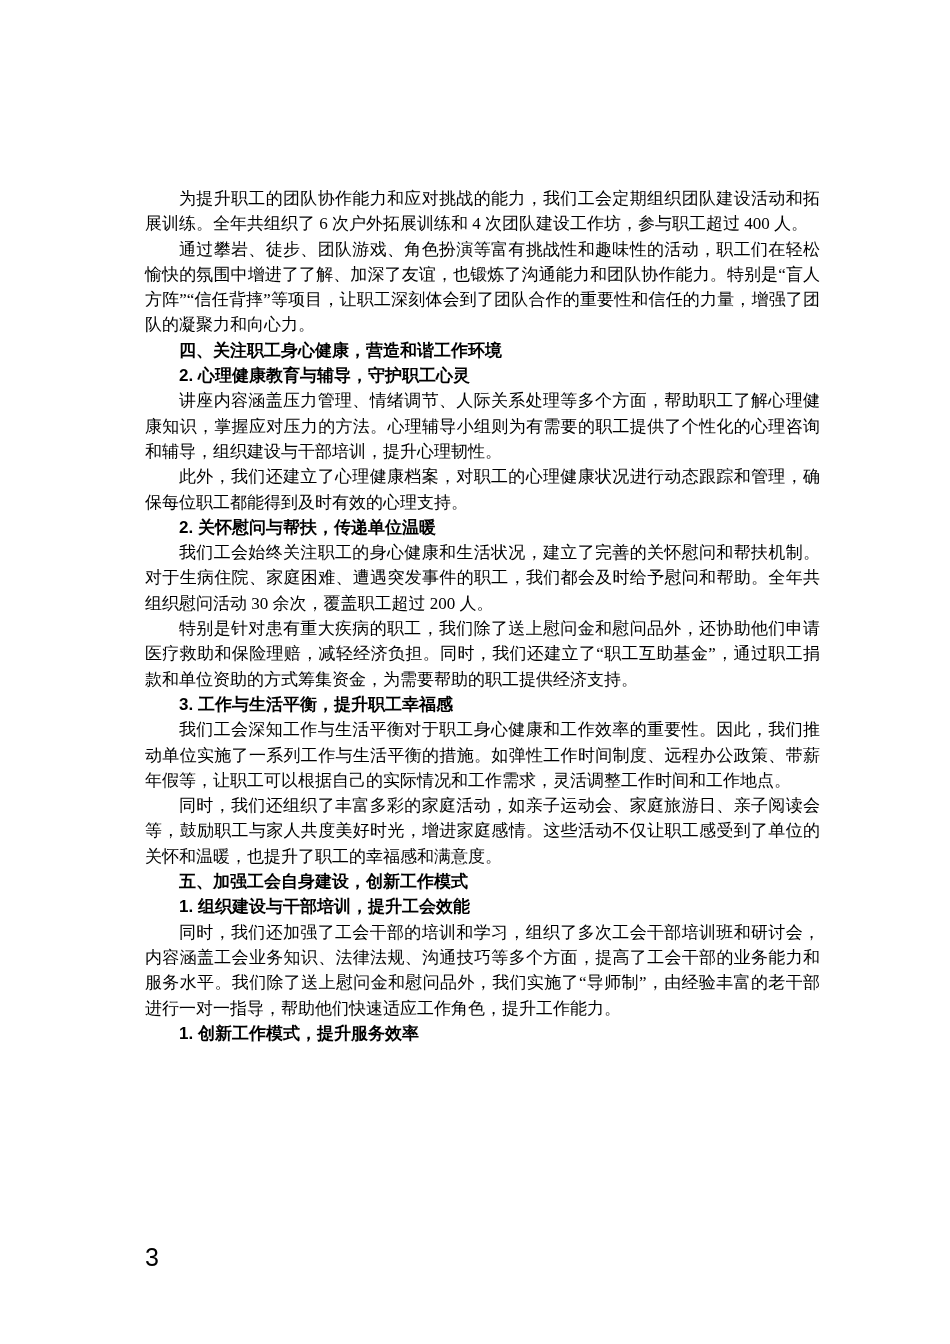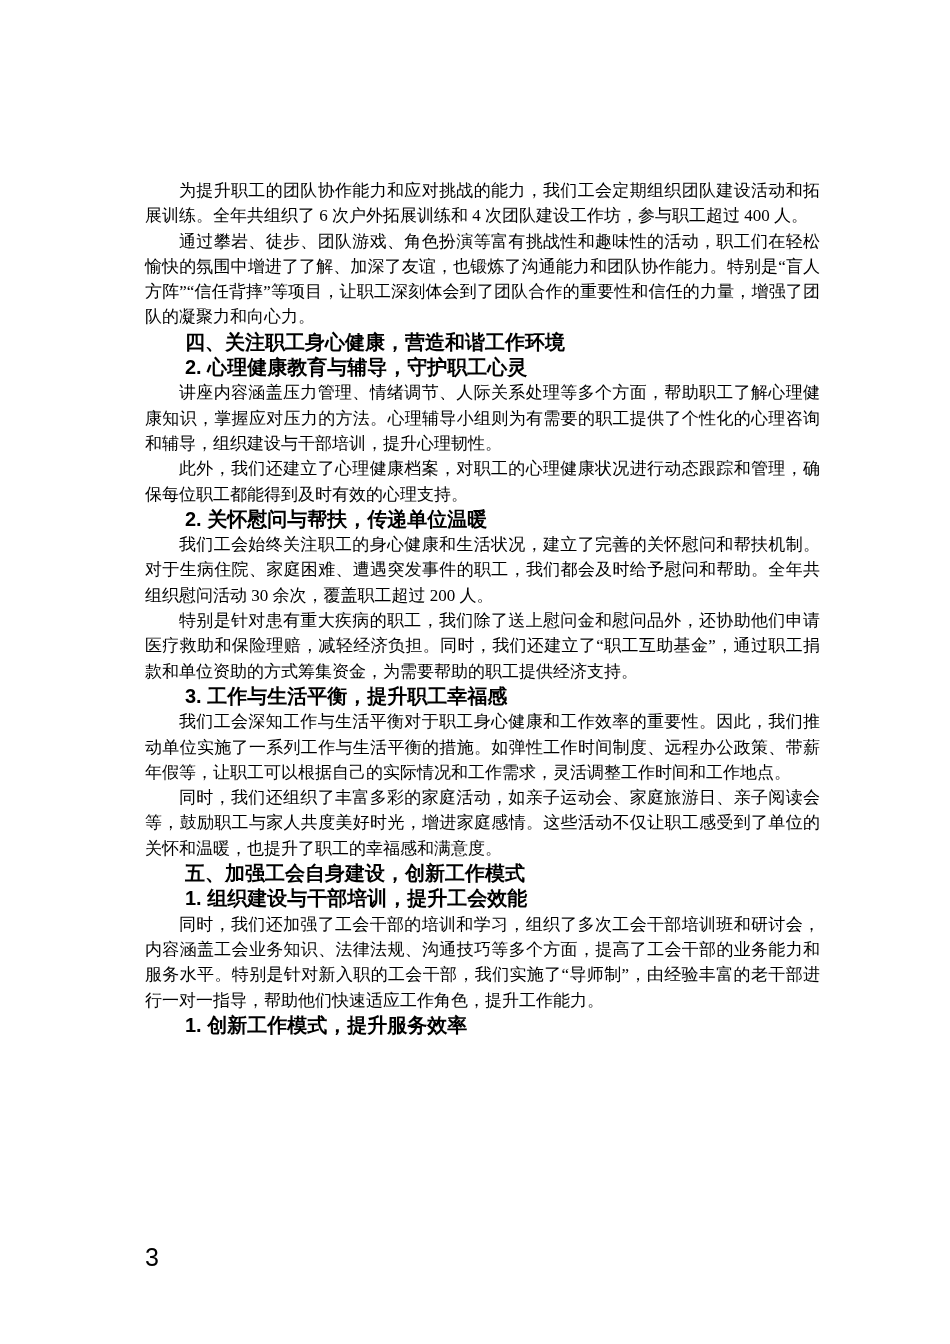--- a/index.html
+++ b/index.html
@@ -10,39 +10,39 @@
   .page {
     position: relative;
     width: 950px;
     height: 1344px;
     background: #ffffff;
     overflow: hidden;
   }
   .content {
     position: absolute;
     left: 145px;
-    top: 178px;
+    top: 186px;
     width: 675px;
     color: #000000;
     font-family: "Liberation Serif", "DejaVu Serif", serif;
     font-size: 17px;
     line-height: 25.3px;
     text-align: justify;
     text-justify: inter-ideograph;
   }
   .content p {
     margin: 0;
     padding: 0;
     text-indent: 2em;
   }
   .content h2, .content h3 {
     margin: 0;
     padding: 0;
     text-indent: 2em;
-    font-size: 20px;
+    font-size: 17px;
     line-height: 25.3px;
     font-weight: bold;
     font-family: "Liberation Sans", "DejaVu Sans", sans-serif;
   }
   .page-number {
     position: absolute;
     left: 145px;
     top: 1243px;
     color: #000000;
     font-family: "Liberation Sans", "DejaVu Sans", sans-serif;
@@ -62,17 +62,17 @@
       <p>讲座内容涵盖压力管理、情绪调节、人际关系处理等多个方面，帮助职工了解心理健康知识，掌握应对压力的方法。心理辅导小组则为有需要的职工提供了个性化的心理咨询和辅导，组织建设与干部培训，提升心理韧性。</p>
       <p>此外，我们还建立了心理健康档案，对职工的心理健康状况进行动态跟踪和管理，确保每位职工都能得到及时有效的心理支持。</p>
       <h3>2. 关怀慰问与帮扶，传递单位温暖</h3>
       <p>我们工会始终关注职工的身心健康和生活状况，建立了完善的关怀慰问和帮扶机制。对于生病住院、家庭困难、遭遇突发事件的职工，我们都会及时给予慰问和帮助。全年共组织慰问活动 30 余次，覆盖职工超过 200 人。</p>
       <p>特别是针对患有重大疾病的职工，我们除了送上慰问金和慰问品外，还协助他们申请医疗救助和保险理赔，减轻经济负担。同时，我们还建立了“职工互助基金”，通过职工捐款和单位资助的方式筹集资金，为需要帮助的职工提供经济支持。</p>
       <h3>3. 工作与生活平衡，提升职工幸福感</h3>
       <p>我们工会深知工作与生活平衡对于职工身心健康和工作效率的重要性。因此，我们推动单位实施了一系列工作与生活平衡的措施。如弹性工作时间制度、远程办公政策、带薪年假等，让职工可以根据自己的实际情况和工作需求，灵活调整工作时间和工作地点。</p>
       <p>同时，我们还组织了丰富多彩的家庭活动，如亲子运动会、家庭旅游日、亲子阅读会等，鼓励职工与家人共度美好时光，增进家庭感情。这些活动不仅让职工感受到了单位的关怀和温暖，也提升了职工的幸福感和满意度。</p>
       <h2>五、加强工会自身建设，创新工作模式</h2>
       <h3>1. 组织建设与干部培训，提升工会效能</h3>
-      <p>同时，我们还加强了工会干部的培训和学习，组织了多次工会干部培训班和研讨会，内容涵盖工会业务知识、法律法规、沟通技巧等多个方面，提高了工会干部的业务能力和服务水平。特别是针对新入职的工会干部，我们实施了“导师制”，由经验丰富的老干部进行一对一指导，帮助他们快速适应工作角色，提升工作能力。</p>
+      <p>同时，我们还加强了工会干部的培训和学习，组织了多次工会干部培训班和研讨会，内容涵盖工会业务知识、法律法规、沟通技巧等多个方面，提高了工会干部的业务能力和服务水平。我们除了送上慰问金和慰问品外，我们实施了“导师制”，由经验丰富的老干部进行一对一指导，帮助他们快速适应工作角色，提升工作能力。</p>
       <h3>1. 创新工作模式，提升服务效率</h3>
     </div>
   <div class="page-number">3</div>
 </div>
 
 </body></html>

